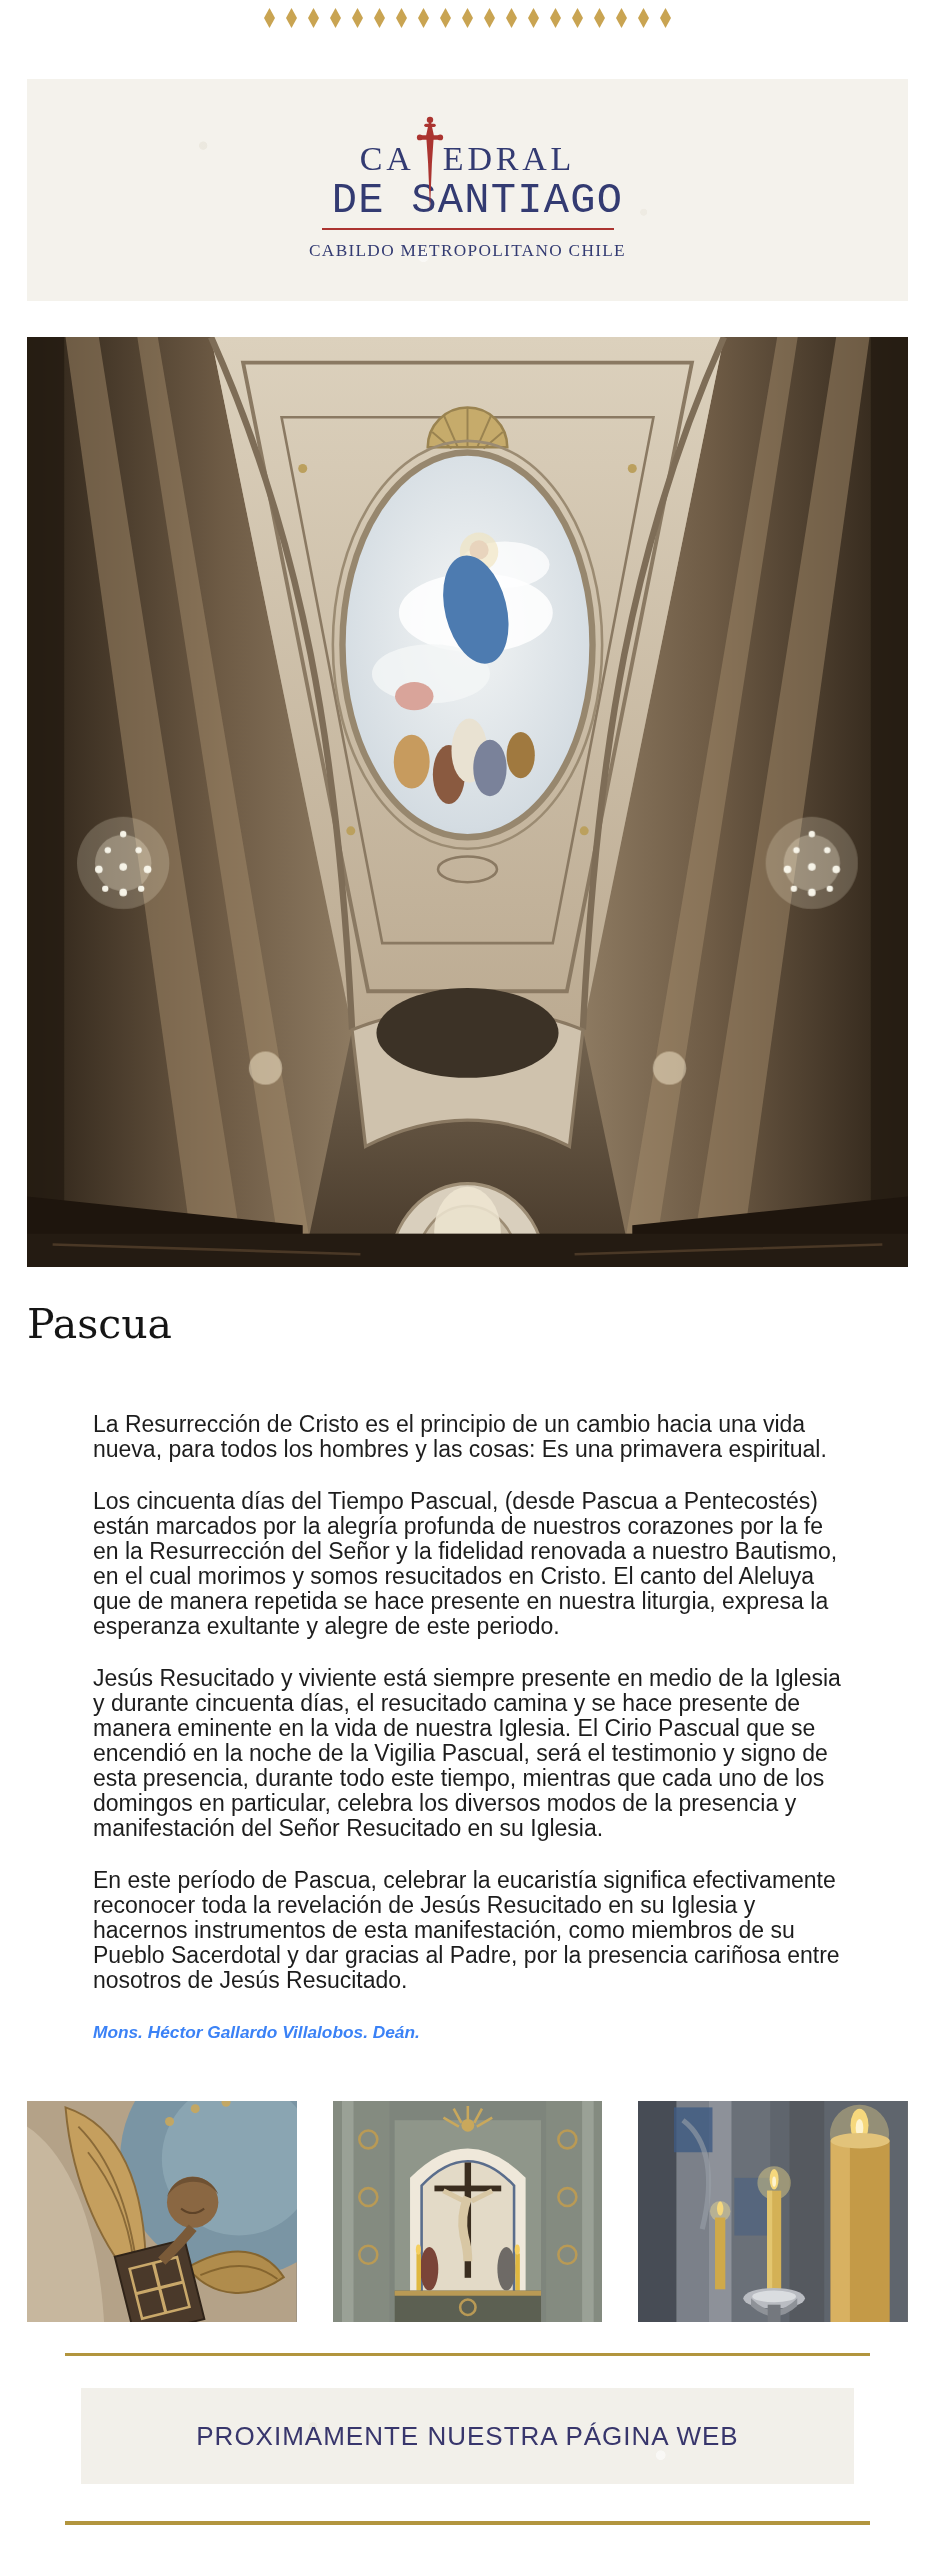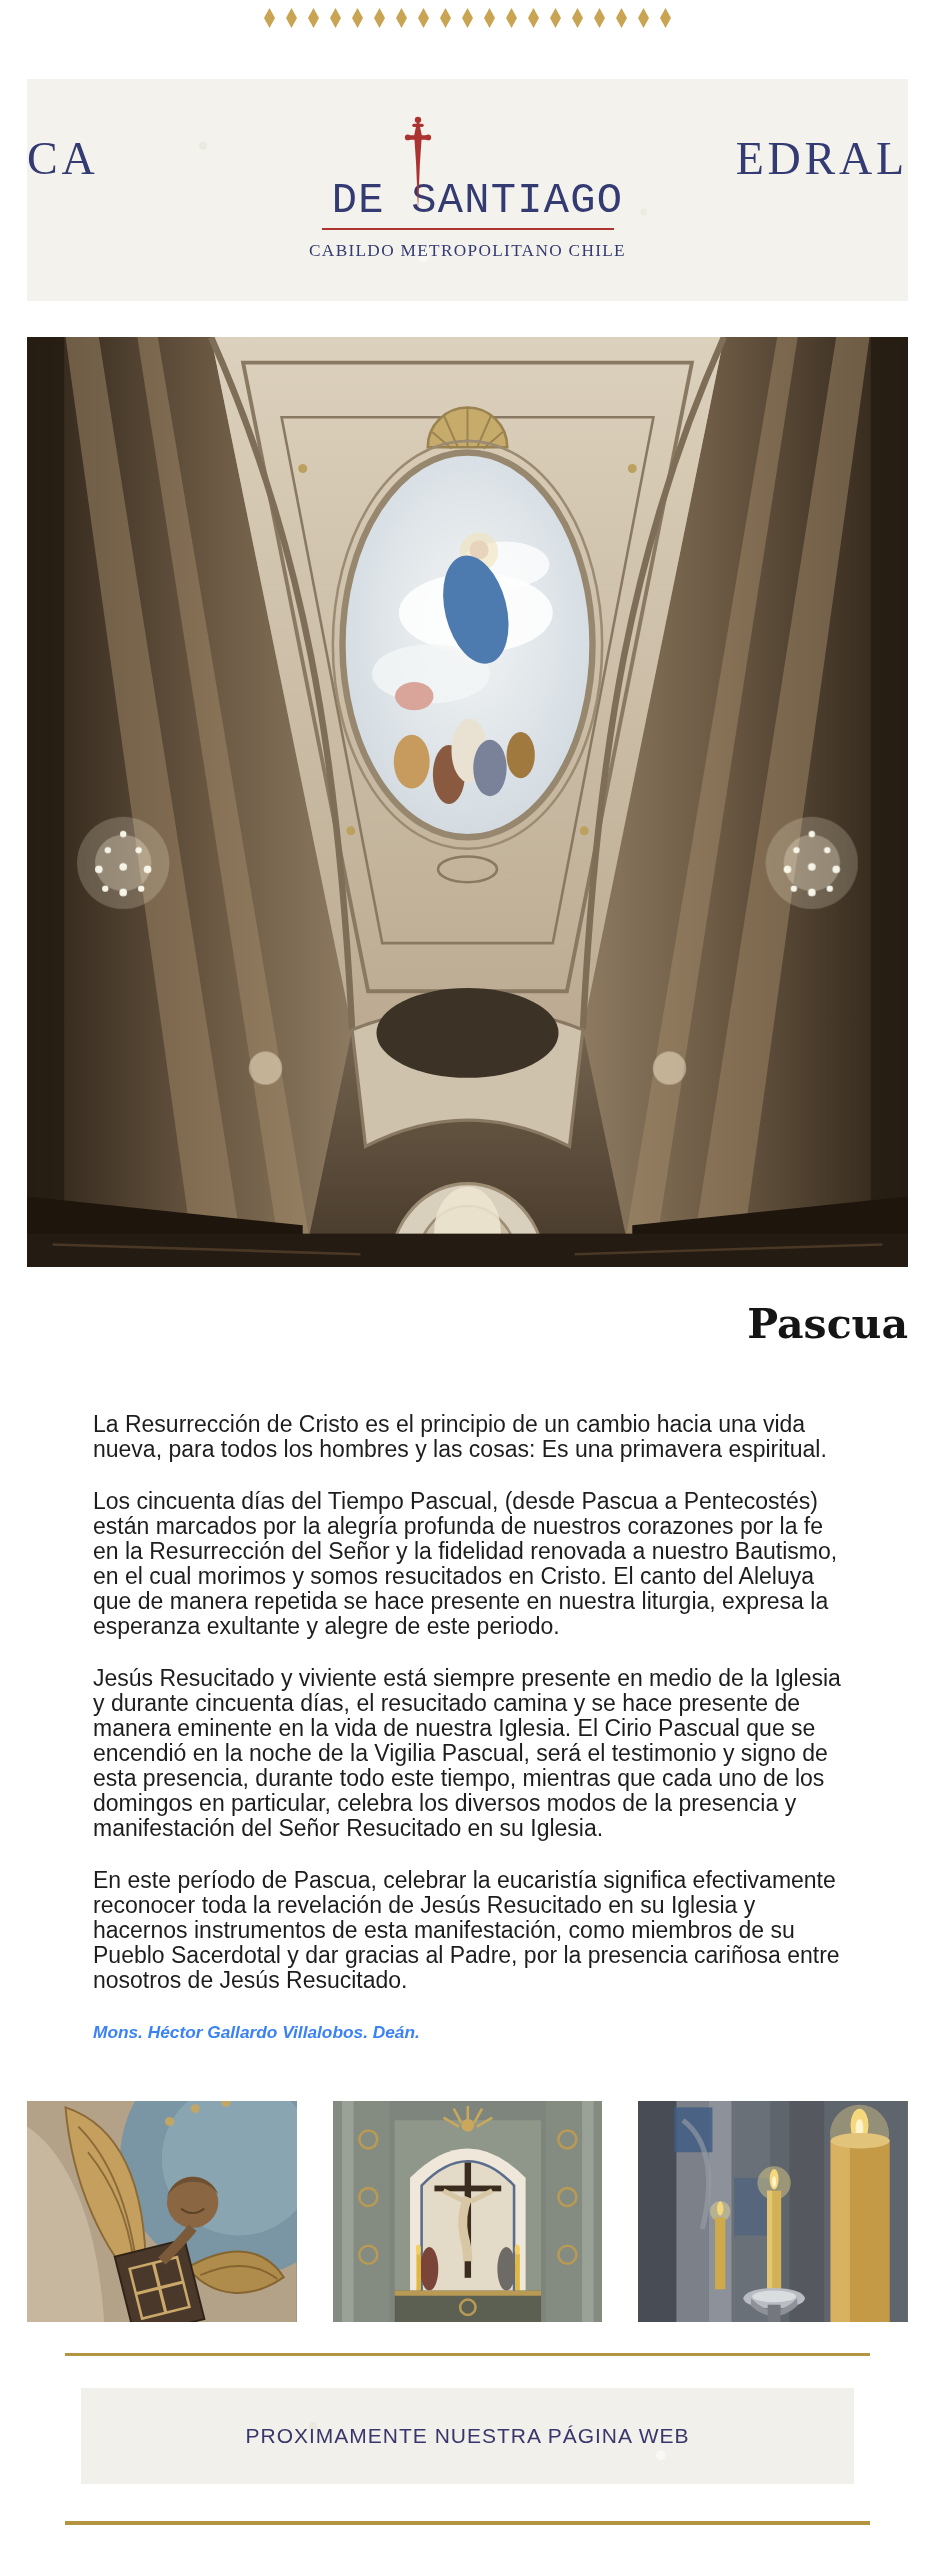--- a/index.html
+++ b/index.html
@@ -25,22 +25,22 @@
   .brand-header{
     margin-top:51px;height:222px;box-sizing:border-box;
     background:#f4f2ec;
     background-image:
       radial-gradient(circle at 20% 30%, rgba(220,215,200,.35) 0 3.8px, transparent 4.5px),
       radial-gradient(circle at 70% 60%, rgba(224,219,205,.3) 0 3.2px, transparent 3.8px),
       radial-gradient(circle at 45% 80%, rgba(255,255,255,.5) 0 5.1px, transparent 5.8px);
     text-align:center;padding-top:60px;
   }
   .logo-line1{
-    display:flex;justify-content:space-between;align-items:flex-start;
-    font-family:"Liberation Serif",serif;font-size:46px;line-height:40px;
+    display:flex;justify-content:center;align-items:flex-start;
+    font-family:"Liberation Serif",serif;font-size:34px;line-height:40px;
     letter-spacing:3.8px;color:#333b72;height:40px;
   }
   .cross-slot{position:relative;display:inline-block;width:23px;height:40px;margin:0 2.6px;}
   .cross-slot svg{position:absolute;left:-0.6px;top:-23px;width:26px;height:96px;overflow:visible;z-index:3;}
   .logo-line2{
     margin-top:3.8px;font-family:Liberation Mono, monospace;font-size:42px;line-height:37px;
     letter-spacing:1.3px;color:#333b72;padding-left:20px;
   }
   .logo-rule{width:292px;height:2.6px;background:#ab3430;margin:7.7px auto 10.3px;}
   .logo-subtitle{
@@ -48,21 +48,21 @@
     color:#333b72;
   }
 
   
   .hero{margin-top:36px;height:930px;background:#6b5844;}
   .hero svg{display:block;width:100%;height:100%;}
 
   
   .article-title{
     margin:33px 0 0;font-family:"DejaVu Serif","Liberation Serif",serif;
-    font-weight:700;font-size:41px;line-height:48px;color:#151515;text-align:right;
+    font-weight:400;font-size:41px;line-height:48px;color:#151515;text-align:left;
   }
   .article{width:749px;margin:64px auto 0;}
   .article p{
     margin:0 0 27px;font-size:23px;line-height:25px;color:#1d1d1d;
   }
   .signature{
     margin-top:13px;font-size:17.3px;line-height:25px;color:#3b82f6;
     font-weight:bold;font-style:italic;
   }
 
@@ -76,21 +76,21 @@
   .gold-rule.second{margin-top:37px;}
   .web-banner{
     width:773px;height:96px;margin:32px auto 0;
     background:#f2f0ea;
     background-image:
       radial-gradient(circle at 30% 40%, rgba(222,218,205,.4) 0 3.8px, transparent 4.5px),
       radial-gradient(circle at 75% 70%, rgba(255,255,255,.55) 0 4.5px, transparent 5.1px);
     display:flex;align-items:center;justify-content:center;
   }
   .web-banner-text{
-    font-size:21px;letter-spacing:1px;color:#38366c;font-weight:500;
+    font-size:26px;letter-spacing:1px;color:#38366c;font-weight:500;
   }
 </style>
 </head>
 <body>
 
 <div class="diamond-row">
     <span class="diamond" style="background: rgb(201, 164, 82);"></span>
     <span class="diamond" style="background: rgb(201, 164, 82);"></span>
     <span class="diamond" style="background: rgb(201, 164, 82);"></span>
     <span class="diamond" style="background: rgb(201, 164, 82);"></span>

